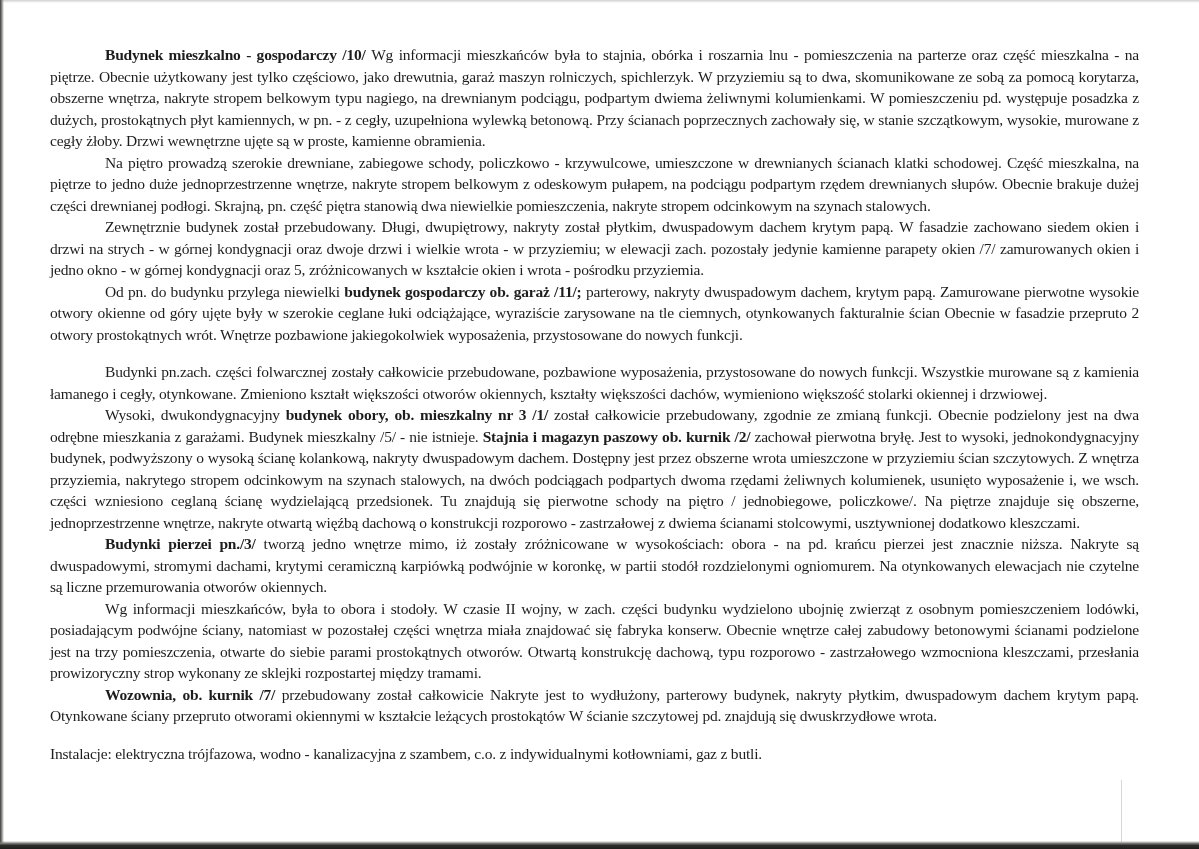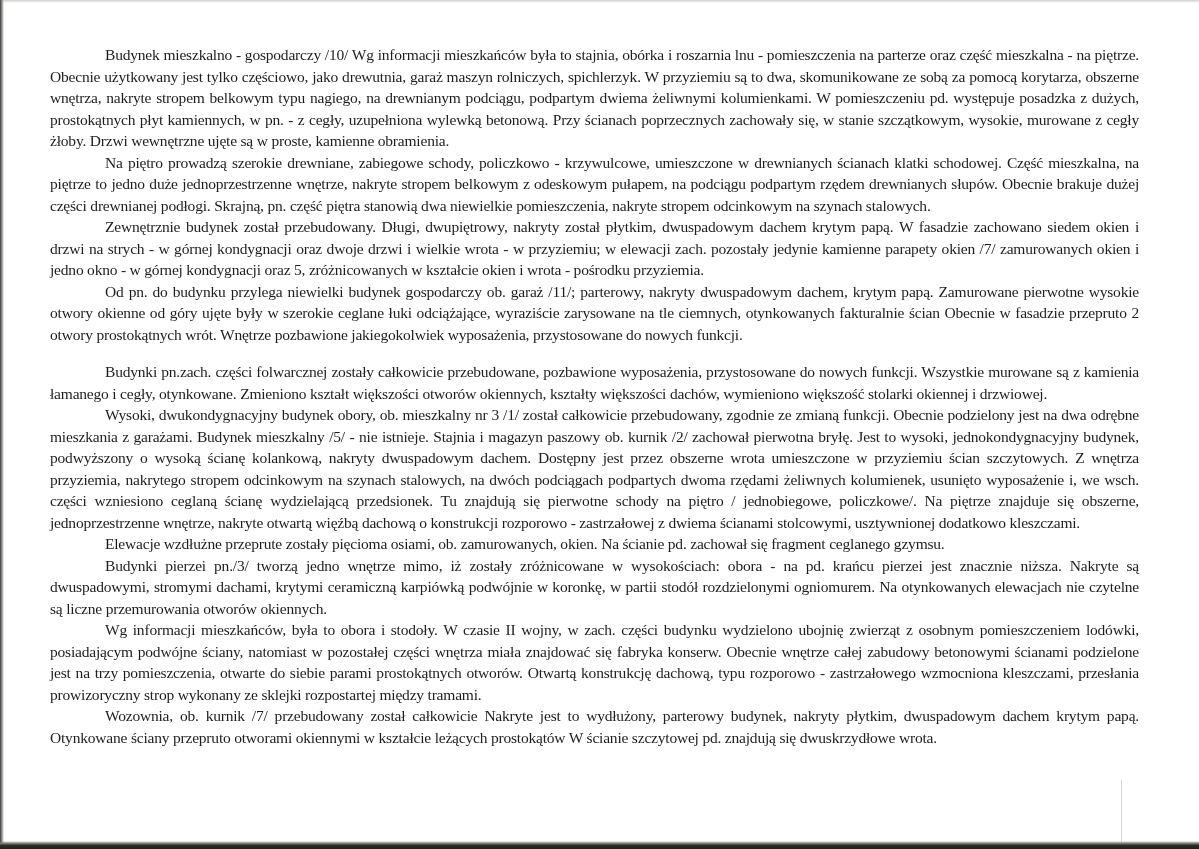--- a/index.html
+++ b/index.html
@@ -34,21 +34,21 @@
   .para {
     margin: 0;
   }
   .para.indent {
     text-indent: 55px;
   }
   .para.gap-before {
     margin-top: 16px;
   }
   .para .bold {
-    font-weight: normal;
+    font-weight: bold;
   }
   
   .edge-left {
     position: absolute;
     left: 0; top: 0; bottom: 0;
     width: 4px;
     background: linear-gradient(to right, #3c3c3a 0%, #8a8a86 45%, rgba(200,200,195,0) 100%);
   }
   .edge-bottom {
     position: absolute;
@@ -76,21 +76,21 @@
 
 <div class="page">
   <div class="edge-top"></div>
   <div class="text-block">
       <p class="para indent"><span class="bold">Budynek mieszkalno - gospodarczy /10/ </span><span class="">Wg informacji mieszkańców była to stajnia, obórka i roszarnia lnu - pomieszczenia na parterze oraz część mieszkalna - na piętrze. Obecnie użytkowany jest tylko częściowo, jako drewutnia, garaż maszyn rolniczych, spichlerzyk. W przyziemiu są to dwa, skomunikowane ze sobą za pomocą korytarza, obszerne wnętrza, nakryte stropem belkowym typu nagiego, na drewnianym podciągu, podpartym dwiema żeliwnymi kolumienkami. W pomieszczeniu pd. występuje posadzka z dużych, prostokątnych płyt kamiennych, w pn. - z cegły, uzupełniona wylewką betonową. Przy ścianach poprzecznych zachowały się, w stanie szczątkowym, wysokie, murowane z cegły żłoby. Drzwi wewnętrzne ujęte są w proste, kamienne obramienia.</span></p>
       <p class="para indent"><span class="">Na piętro prowadzą szerokie drewniane, zabiegowe schody, policzkowo - krzywulcowe, umieszczone w drewnianych ścianach klatki schodowej.  Część mieszkalna, na piętrze to jedno duże jednoprzestrzenne wnętrze, nakryte stropem belkowym z odeskowym pułapem, na podciągu podpartym rzędem drewnianych słupów. Obecnie brakuje dużej części drewnianej podłogi. Skrajną, pn. część piętra stanowią dwa niewielkie pomieszczenia, nakryte stropem odcinkowym na szynach stalowych.</span></p>
       <p class="para indent"><span class="">Zewnętrznie budynek został przebudowany. Długi, dwupiętrowy, nakryty został płytkim, dwuspadowym dachem krytym papą. W fasadzie zachowano siedem okien i drzwi na strych - w górnej kondygnacji oraz dwoje drzwi i wielkie wrota - w przyziemiu; w elewacji zach. pozostały jedynie kamienne parapety okien /7/ zamurowanych okien i jedno okno - w górnej kondygnacji oraz 5, zróżnicowanych w kształcie okien i  wrota - pośrodku przyziemia.</span></p>
       <p class="para indent"><span class="">Od pn. do budynku przylega niewielki </span><span class="bold">budynek gospodarczy ob. garaż /11/;</span><span class=""> parterowy, nakryty dwuspadowym dachem, krytym papą. Zamurowane pierwotne wysokie otwory okienne od góry ujęte były w szerokie ceglane łuki odciążające, wyraziście zarysowane na tle ciemnych, otynkowanych fakturalnie ścian Obecnie w fasadzie przepruto 2 otwory prostokątnych wrót. Wnętrze pozbawione jakiegokolwiek wyposażenia, przystosowane do nowych funkcji.</span></p>
       <p class="para indent gap-before"><span class="">Budynki pn.zach. części folwarcznej zostały całkowicie przebudowane, pozbawione wyposażenia, przystosowane do nowych funkcji. Wszystkie murowane są z kamienia łamanego i cegły, otynkowane. Zmieniono kształt większości otworów okiennych, kształty większości dachów, wymieniono większość stolarki okiennej i drzwiowej.</span></p>
       <p class="para indent"><span class="">Wysoki, dwukondygnacyjny </span><span class="bold">budynek obory, ob. mieszkalny nr 3 /1/</span><span class=""> został całkowicie przebudowany, zgodnie ze zmianą funkcji. Obecnie podzielony jest na dwa odrębne mieszkania z garażami. Budynek mieszkalny /5/ - nie istnieje. </span><span class="bold">Stajnia i magazyn paszowy ob. kurnik /2/</span><span class=""> zachował pierwotna bryłę. Jest to wysoki, jednokondygnacyjny budynek, podwyższony o wysoką ścianę kolankową, nakryty dwuspadowym dachem. Dostępny jest przez obszerne wrota umieszczone w przyziemiu ścian szczytowych. Z wnętrza przyziemia, nakrytego stropem odcinkowym na szynach stalowych, na dwóch podciągach podpartych dwoma rzędami żeliwnych kolumienek, usunięto wyposażenie i, we wsch. części wzniesiono ceglaną ścianę wydzielającą przedsionek. Tu znajdują się pierwotne schody na piętro / jednobiegowe, policzkowe/. Na piętrze znajduje się obszerne, jednoprzestrzenne wnętrze, nakryte otwartą więźbą dachową o konstrukcji rozporowo - zastrzałowej z dwiema ścianami stolcowymi, usztywnionej dodatkowo kleszczami.</span></p>
-      <p class="para indent"><span class="">Elewacje wzdłużne przeprute zostały pięcioma osiami, ob. zamurowanych, okien. Na ścianie  pd. zachował się fragment ceglanego gzymsu.</span></p>
       <p class="para indent"><span class="bold">Budynki pierzei pn./3/</span><span class=""> tworzą jedno wnętrze mimo, iż zostały zróżnicowane w wysokościach: obora - na pd. krańcu pierzei jest znacznie niższa. Nakryte są dwuspadowymi, stromymi dachami, krytymi ceramiczną karpiówką podwójnie w koronkę,  w partii stodół rozdzielonymi ogniomurem. Na otynkowanych elewacjach nie czytelne są liczne przemurowania otworów okiennych.</span></p>
       <p class="para indent"><span class="">Wg informacji mieszkańców, była to obora i stodoły. W czasie II wojny, w  zach. części budynku wydzielono ubojnię  zwierząt z osobnym pomieszczeniem lodówki, posiadającym podwójne ściany, natomiast w pozostałej części wnętrza miała znajdować się fabryka konserw. Obecnie wnętrze całej zabudowy betonowymi ścianami podzielone jest na trzy pomieszczenia, otwarte do siebie parami prostokątnych otworów. Otwartą konstrukcję dachową, typu rozporowo - zastrzałowego wzmocniona kleszczami, przesłania prowizoryczny strop wykonany ze sklejki rozpostartej między tramami.</span></p>
       <p class="para indent"><span class="bold">Wozownia, ob. kurnik /7/</span><span class="">  przebudowany został całkowicie Nakryte jest to wydłużony, parterowy budynek, nakryty płytkim, dwuspadowym dachem krytym papą. Otynkowane ściany przepruto otworami okiennymi w kształcie leżących prostokątów W ścianie szczytowej pd. znajdują się dwuskrzydłowe wrota.</span></p>
+      <p class="para gap-before"><span class="">Instalacje: elektryczna trójfazowa, wodno - kanalizacyjna z szambem, c.o. z indywidualnymi kotłowniami, gaz z butli.</span></p>
     </div>
   <div class="fold-line"></div>
   <div class="edge-left"></div>
   <div class="edge-bottom"></div>
 </div>
 
 </body></html>

